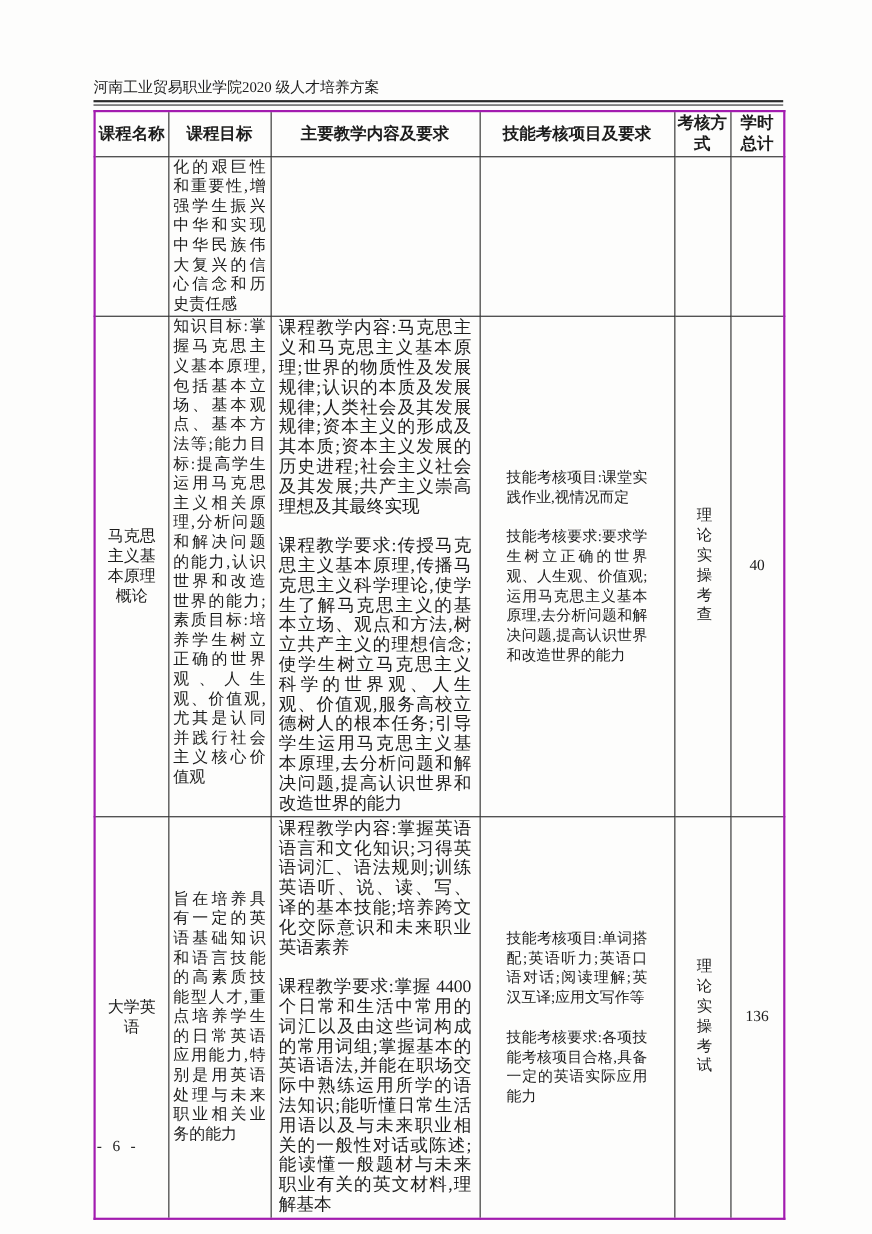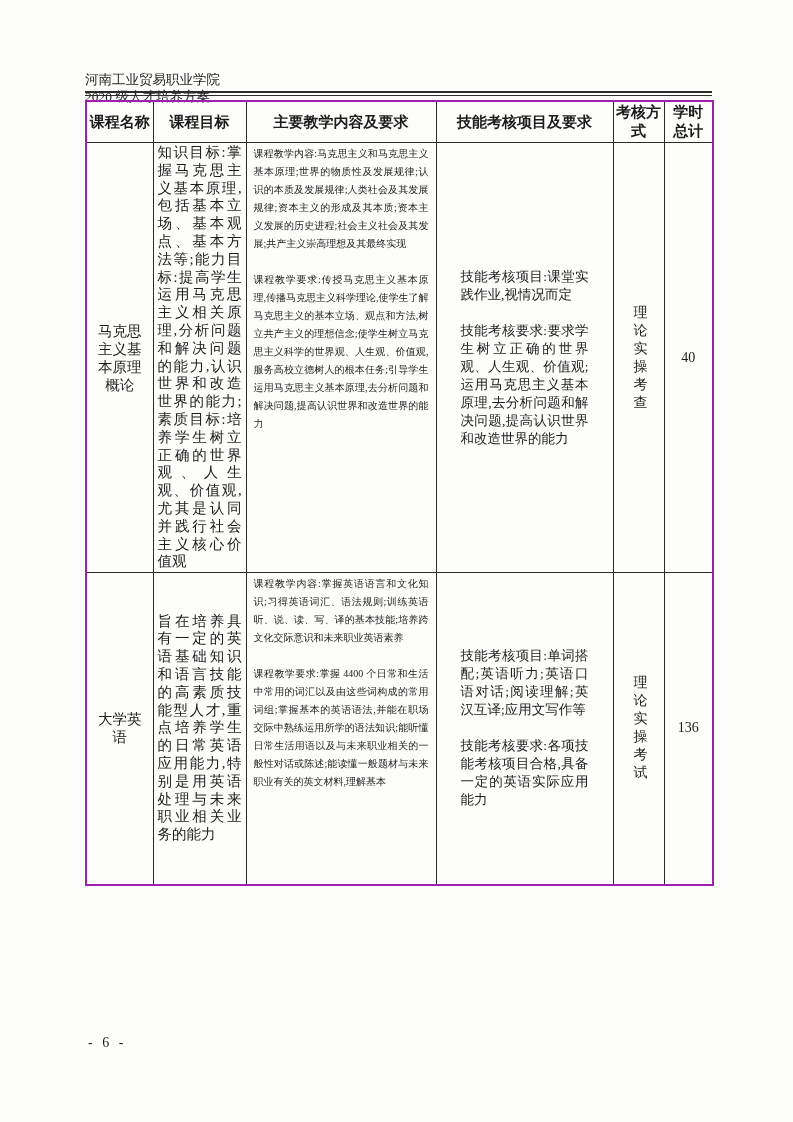--- a/index.html
+++ b/index.html
@@ -9,21 +9,21 @@
     background: #fdfdfc;
     position: relative;
     margin: 0 auto;
     font-family: "Liberation Serif", "DejaVu Serif", serif;
     color: #1c1c1c;
     overflow: hidden;
   }
   .doc-header {
     position: absolute; left: 85px; right: 81px; top: 71px;
     display: flex; justify-content: flex-start;
-    font-size: 13.5px; line-height: 17px; flex-direction: column;
+    font-size: 13.5px; line-height: 17px;
   }
   .header-rule {
     position: absolute; left: 85px; right: 81px; top: 91px;
     height: 5px;
     border-top: 2.5px solid #2b2b2b;
     border-bottom: 1px solid #2b2b2b;
   }
   table.doc-table {
     position: absolute; left: 85px; top: 100px;
     width: 627px;
@@ -48,21 +48,21 @@
   td.name {
     text-align: center; font-size: 14.5px; line-height: 18px;
     padding: 0 4px;
   }
   td.objectives {
     font-size: 14.5px; line-height: 17.8px;
     text-align: justify; text-justify: inter-ideograph;
     padding: 1px 4px;
   }
   td.content {
-    font-size: 10px; line-height: 18px;
+    font-size: 16px; line-height: 18px;
     text-align: justify; text-justify: inter-ideograph;
     padding: 2px 7px;
   }
   td.assess {
     font-size: 13.5px; line-height: 18px;
     text-align: justify; text-justify: inter-ideograph;
     padding: 2px 24px;
   }
   td.exam { text-align: center; font-size: 14px; line-height: 18px; padding: 0 20px; }
   td.hours { text-align: center; font-size: 14px; }
@@ -98,20 +98,28 @@
       <tr class="r-head">
         <th>课程名称</th>
         <th>课程目标</th>
         <th>主要教学内容及要求</th>
         <th>技能考核项目及要求</th>
         <th>考核方式</th>
         <th>学时总计</th>
       </tr>
     </thead>
     <tbody>
+      <tr class="r-cont">
+        <td class="name"></td>
+        <td class="objectives vtop">化的艰巨性和重要性,增强学生振兴中华和实现中华民族伟大复兴的信心信念和历史责任感</td>
+        <td class="content"></td>
+        <td class="assess"></td>
+        <td class="exam"></td>
+        <td class="hours"></td>
+      </tr>
 
       <tr class="r-marx">
         <td class="name">马克思主义基本原理概论</td>
         <td class="objectives vtop">知识目标:掌握马克思主义基本原理,包括基本立场、基本观点、基本方法等;能力目标:提高学生运用马克思主义相关原理,分析问题和解决问题的能力,认识世界和改造世界的能力;素质目标:培养学生树立正确的世界观、人生观、价值观,尤其是认同并践行社会主义核心价值观</td>
         <td class="content vtop">
           <p class="para">课程教学内容:马克思主义和马克思主义基本原理;世界的物质性及发展规律;认识的本质及发展规律;人类社会及其发展规律;资本主义的形成及其本质;资本主义发展的历史进程;社会主义社会及其发展;共产主义崇高理想及其最终实现</p>
           <p class="para">课程教学要求:传授马克思主义基本原理,传播马克思主义科学理论,使学生了解马克思主义的基本立场、观点和方法,树立共产主义的理想信念;使学生树立马克思主义科学的世界观、人生观、价值观,服务高校立德树人的根本任务;引导学生运用马克思主义基本原理,去分析问题和解决问题,提高认识世界和改造世界的能力</p>
         </td>
         <td class="assess">
           <p class="para">技能考核项目:课堂实践作业,视情况而定</p>

